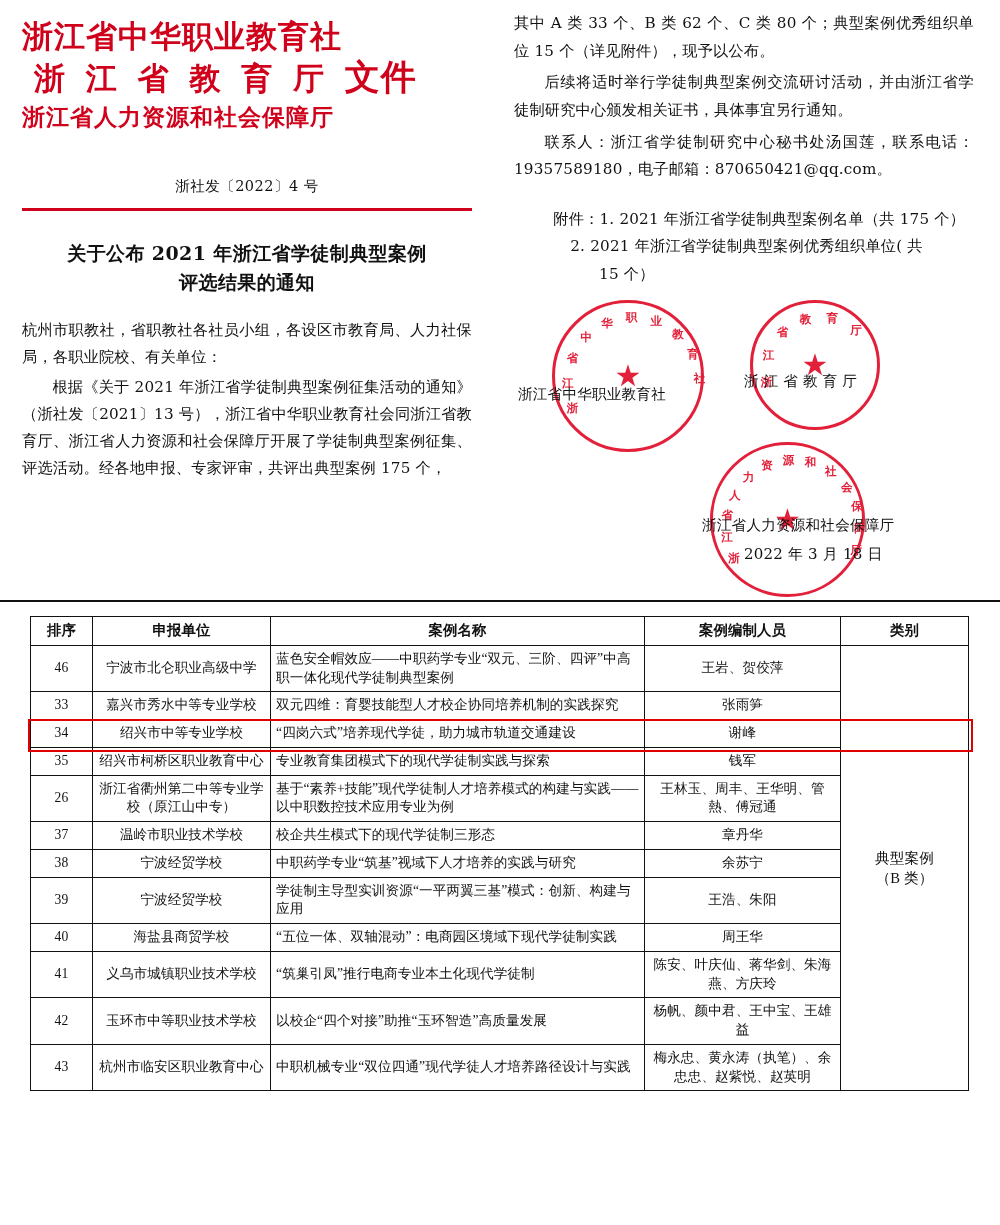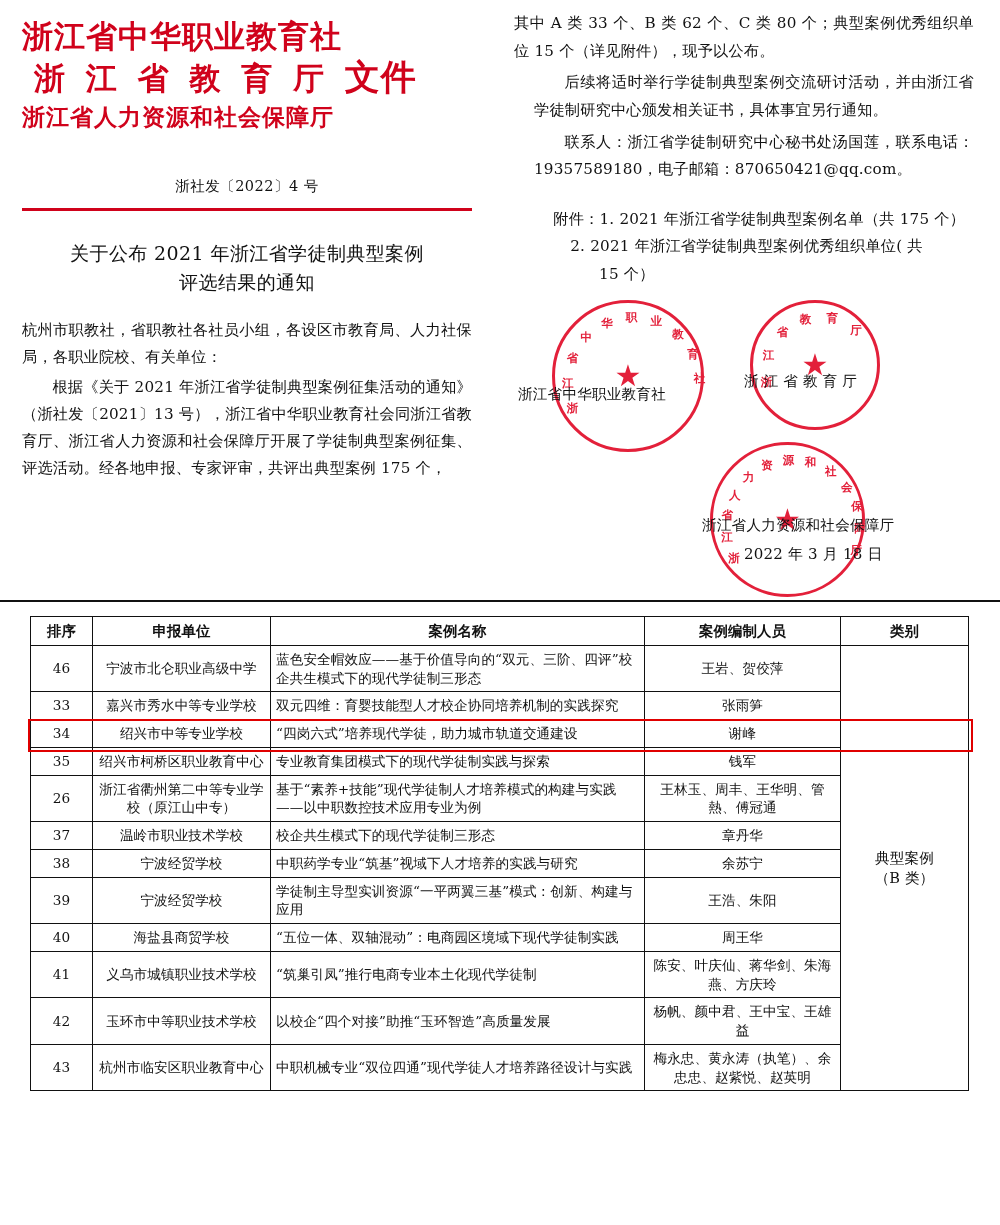--- a/index.html
+++ b/index.html
@@ -55,40 +55,40 @@
     letter-spacing: 0.5px;
   }
   .red-rule {
     height: 3px;
     background: #d0021b;
     margin-top: 12px;
   }
 
   .doc-title {
     text-align: center;
-    font-weight: normal;
+    font-weight: bold;
     font-size: 19px;
     line-height: 1.55;
     margin-top: 28px;
     letter-spacing: 0.4px;
   }
 
   .para {
     font-size: 15.2px;
     line-height: 1.78;
     letter-spacing: 0.2px;
     text-align: justify;
   }
   .para.indent { text-indent: 2em; }
   .body-left { margin-top: 20px; }
   .body-left .para + .para { margin-top: 2px; }
 
   .right-para { font-size: 15.2px; line-height: 1.82; letter-spacing: .2px; text-align: justify; }
   .right-para.indent { text-indent: 2em; }
-  .right-para + .right-para { margin-top: 4px; margin-left: 20px; }
+  .right-para + .right-para { margin-top: 4px; }
 
   .attach-block { margin-top: 22px; }
   .attach-row { font-size: 15.2px; line-height: 1.8; letter-spacing: .2px; }
   .attach-row.i1 { text-indent: 2em; text-align: center; }
   .attach-row.i2 { padding-left: 4.9em; text-indent: -1.2em; }
   .attach-row.i3 { padding-left: 5.6em; }
 
   
   .seal {
     position: absolute;
@@ -140,20 +140,21 @@
     height: 625px;
     border-top: 2.5px solid #111;
     padding: 14px 30px 0 30px;
     background: #fff;
   }
   table.cases {
     border-collapse: collapse;
     width: 749px;
     table-layout: fixed;
     font-size: 13.6px;
+    font-family: Liberation Serif, serif;
   }
   table.cases th, table.cases td {
     border: 1px solid #111;
     padding: 4px 5px;
     vertical-align: middle;
     line-height: 1.38;
     letter-spacing: .1px;
   }
   table.cases th { font-weight: bold; text-align: center; font-size: 14.4px; }
   .c-rank  { width: 62px;  text-align: center; }
@@ -272,21 +273,21 @@
         <th class="c-unit">申报单位</th>
         <th class="c-title">案例名称</th>
         <th class="c-people">案例编制人员</th>
         <th class="c-cat">类别</th>
       </tr>
     </thead>
     <tbody>
       <tr>
         <td class="c-rank">46</td>
         <td class="c-unit">宁波市北仑职业高级中学</td>
-        <td class="c-title">蓝色安全帽效应——基于价值导向的“双元、三阶、四评”校企共生模式下的现代学徒制三形态</td>
+        <td class="c-title">蓝色安全帽效应——中职药学专业“双元、三阶、四评”中高职一体化现代学徒制典型案例</td>
         <td class="c-people">王岩、贺佼萍</td>
         <td class="c-cat cat-cell" rowspan="12">
           <div>典型案例</div>
           <div>（B 类）</div>
         </td>
       </tr>
       <tr>
         <td class="c-rank">33</td>
         <td class="c-unit">嘉兴市秀水中等专业学校</td>
         <td class="c-title">双元四维：育婴技能型人才校企协同培养机制的实践探究</td>

